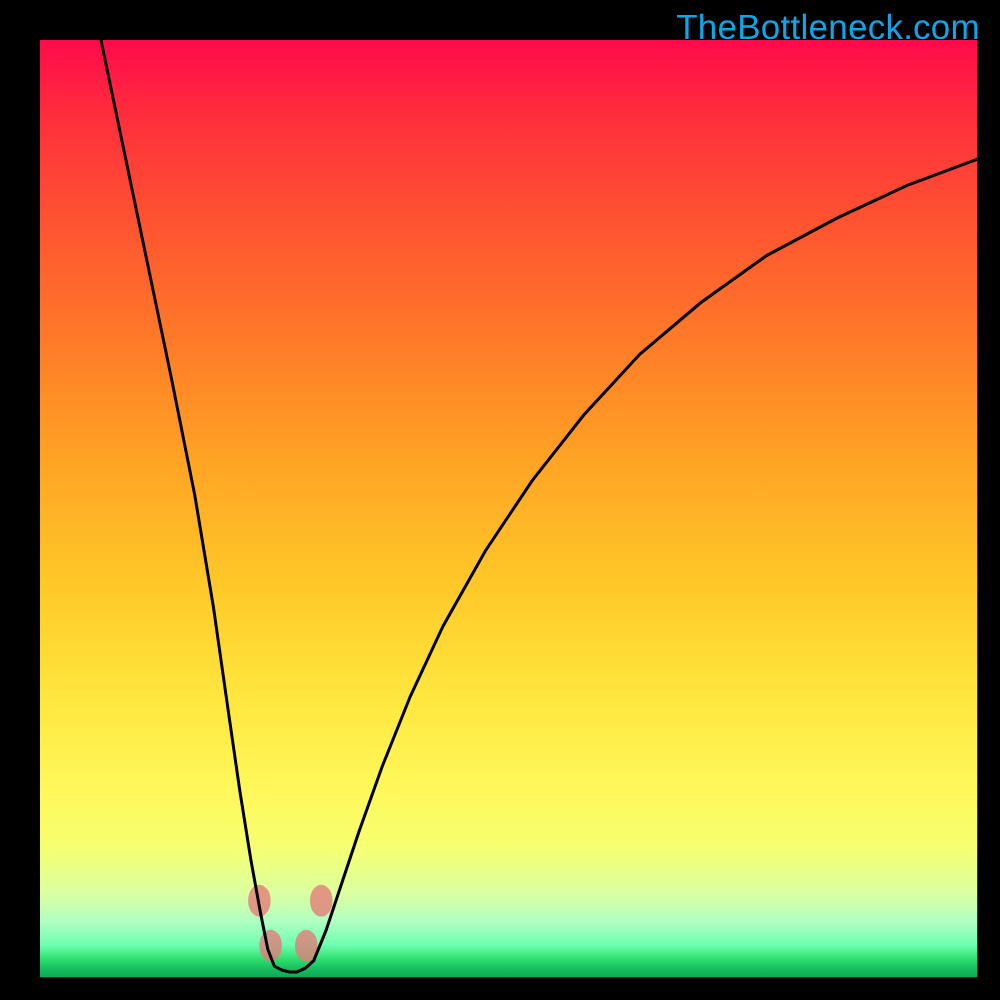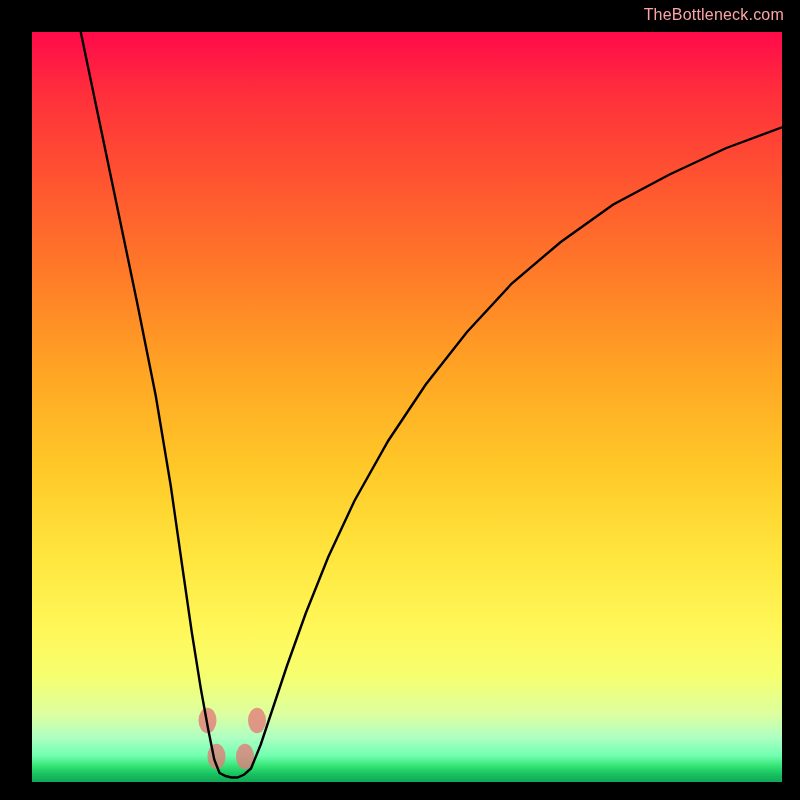--- a/index.html
+++ b/index.html
@@ -59,22 +59,22 @@
     height: 100%;
   }
   .bead {
     fill: #e47a78;
     fill-opacity: 0.78;
   }
   .watermark {
     position: absolute;
     top: 6px;
     right: 16px;
-    color: #fca5a5;
-    font-size: 16px;
+    color: #0ea5e9;
+    font-size: 28px;
     letter-spacing: 0.2px;
     user-select: none;
   }
 </style>
 </head>
 <body>
 
 <div class="frame">
   <div class="plot">
     <div class="gradient"></div>

